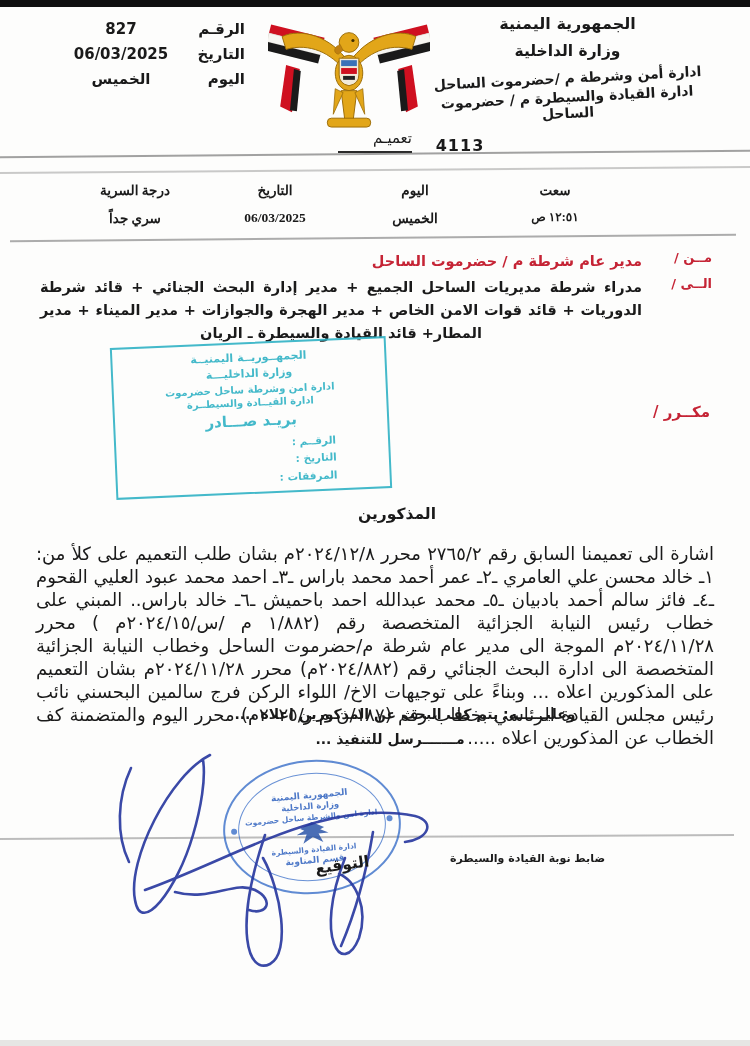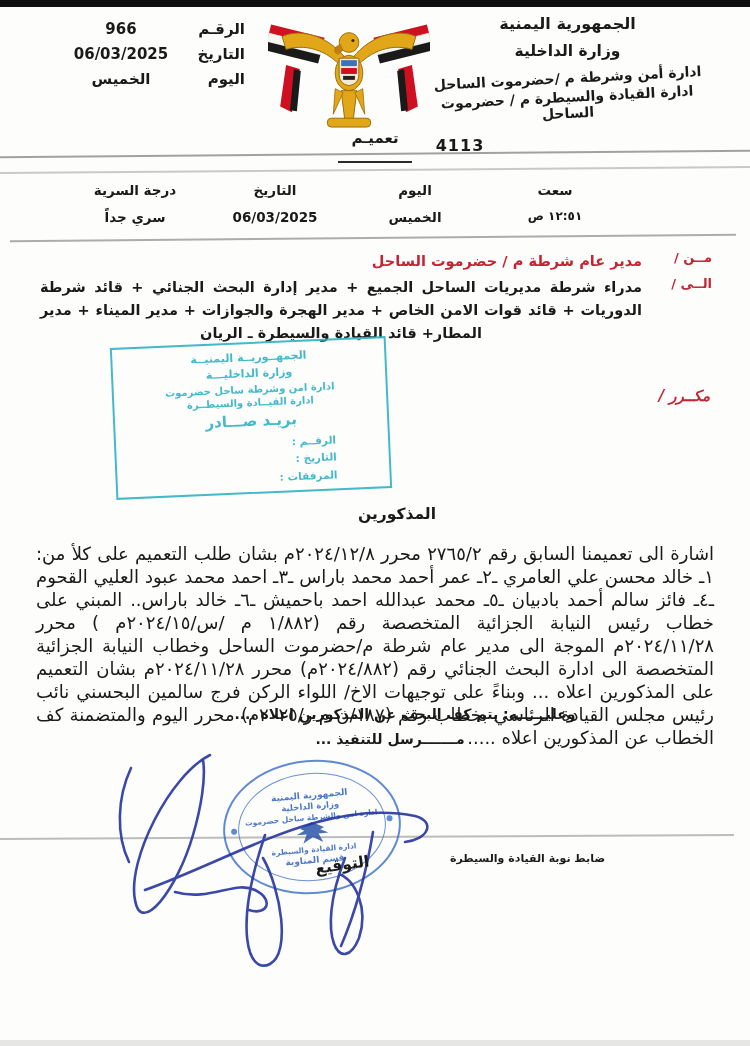--- a/index.html
+++ b/index.html
@@ -19,43 +19,43 @@
   .ref-value{flex:1;text-align:center;}
 
   
   .org-block{left:415px;top:14px;width:305px;direction:rtl;text-align:center;font-weight:bold;}
   .org-block .l1{font-size:16px;margin-bottom:9px;}
   .org-block .l2{font-size:15.5px;margin-bottom:10px;}
   .org-block .l3{font-size:14px;transform:rotate(-3deg);margin-bottom:3px;}
   .org-block .l4{font-size:14px;transform:rotate(-3deg);}
   .doc-num{left:420px;top:136px;width:80px;text-align:center;font-size:16px;font-weight:bold;letter-spacing:1px;}
 
-  .circular{left:338px;top:129px;width:74px;text-align:center;font-size:15px;font-weight:bold;
-            border-bottom:2px solid #2a2a2a;padding-bottom:14px;}
+  .circular{left:338px;top:129px;width:74px;text-align:right;font-size:15px;font-weight:normal;
+            border-bottom:2px solid #2a2a2a;padding-bottom:4px;}
 
   .sep{height:2px;background:#777;}
   .sep-a{left:0;top:153px;width:750px;transform:rotate(-0.5deg);opacity:.55;background:#555;}
   .sep-b{left:0;top:169px;width:750px;transform:rotate(-0.45deg);opacity:.45;background:#8a8a8a;}
   .sep-c{left:10px;top:237px;width:726px;transform:rotate(-0.5deg);opacity:.6;}
   .sep-d{left:0;top:836px;width:734px;transform:rotate(-0.3deg);opacity:.65;background:#999;}
 
   
   .meta{left:65px;top:182px;width:560px;display:flex;direction:rtl;}
-  .meta-col{width:25%;text-align:center;}
+  .meta-col{width:25%;text-align:center;font-family:Liberation Serif, serif;}
   .meta-h{font-size:13.5px;font-weight:bold;}
   .meta-v{margin-top:11px;font-size:13.5px;font-weight:bold;}
   .meta-v.time{font-size:12px;}
 
   
   .routing{left:40px;top:250px;width:672px;direction:rtl;}
   .route-row{display:flex;margin-bottom:3px;}
   .route-label{width:70px;font-size:13px;font-weight:bold;flex:0 0 70px;}
   .route-value{flex:1;font-size:14.5px;font-weight:bold;line-height:23px;}
   .route-value.to{text-align:justify;text-align-last:center;}
-  .cc-label{left:620px;top:387px;width:90px;direction:rtl;font-size:15px;font-weight:bold;font-style:italic;}
+  .cc-label{left:620px;top:403px;width:90px;direction:rtl;font-size:15px;font-weight:bold;}
 
   
   .teal-stamp{left:113px;top:342px;width:272px;height:148px;border:2.5px solid #35b4c6;
               transform:rotate(-2.5deg);color:#35b4c6;direction:rtl;text-align:center;
               font-weight:bold;opacity:.92;background:rgba(255,255,255,0);}
   .teal-stamp .s1{font-size:11px;margin-top:7px;}
   .teal-stamp .s2{font-size:11px;margin-top:3px;}
   .teal-stamp .s3{font-size:10px;margin-top:4px;}
   .teal-stamp .s4{font-size:10px;margin-top:2px;}
   .teal-stamp .s-title{font-size:15px;margin-top:4px;letter-spacing:1px;}
@@ -92,21 +92,21 @@
 </head>
 <body>
 
 <div class="page">
 
   <div class="abs top-edge"></div>
 
   <div class="abs ref-block">
     <div class="ref-row">
       <span class="ref-label">الرقـم</span>
-      <span class="ref-value">966</span>
+      <span class="ref-value">827</span>
     </div>
     <div class="ref-row">
       <span class="ref-label">التاريخ</span>
       <span class="ref-value">06/03/2025</span>
     </div>
     <div class="ref-row">
       <span class="ref-label">اليوم</span>
       <span class="ref-value">الخميس</span>
     </div>
   </div>

